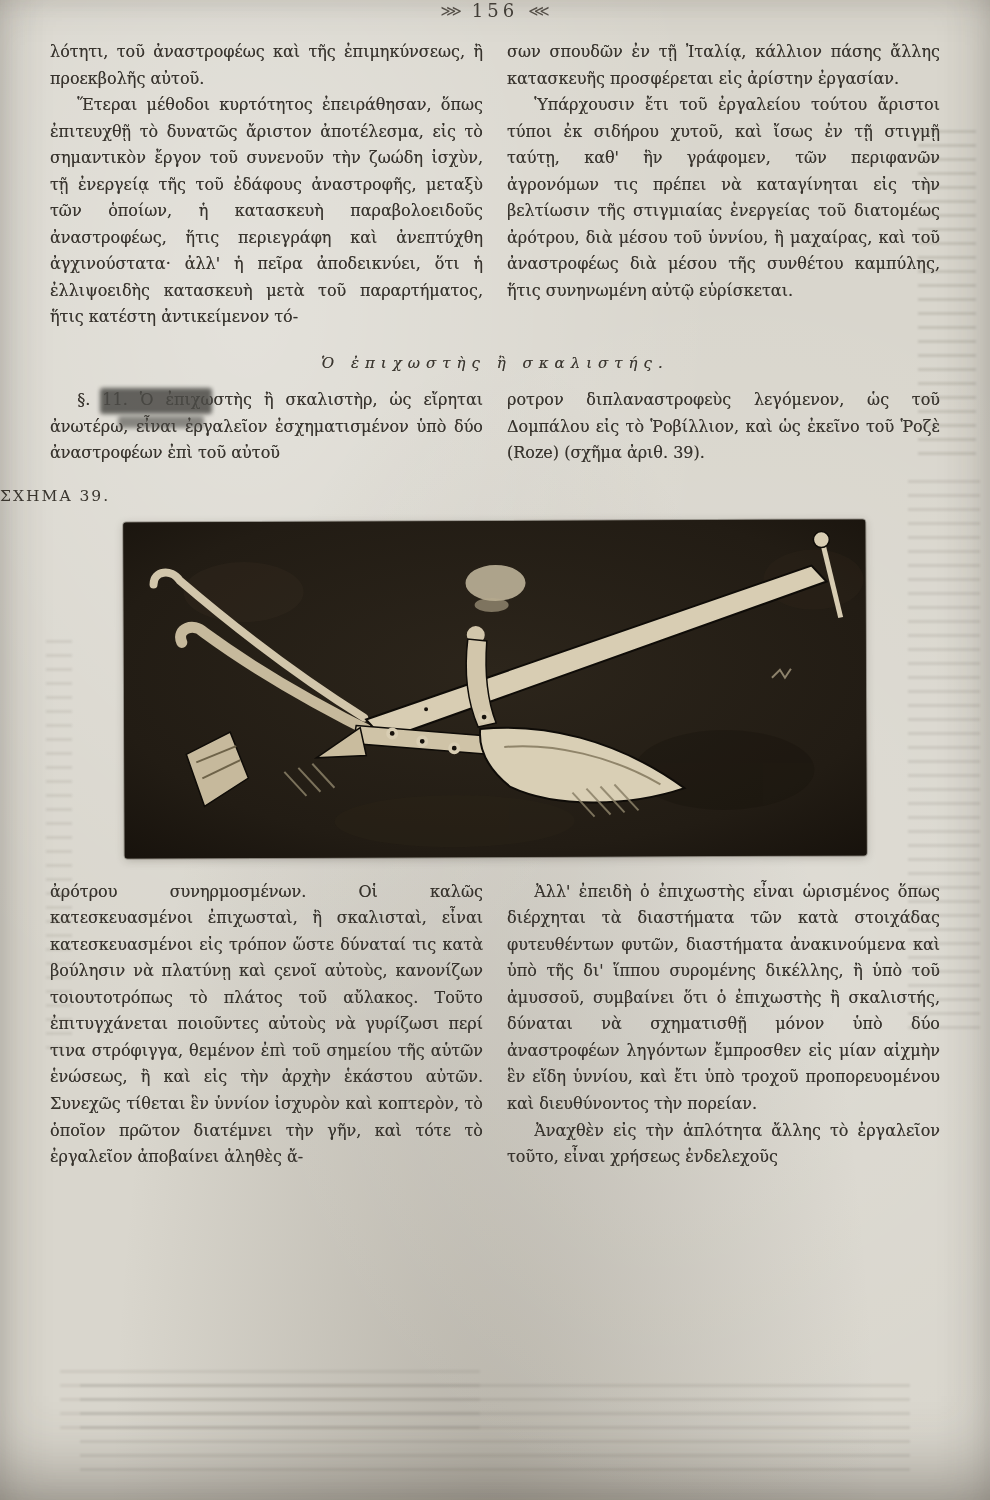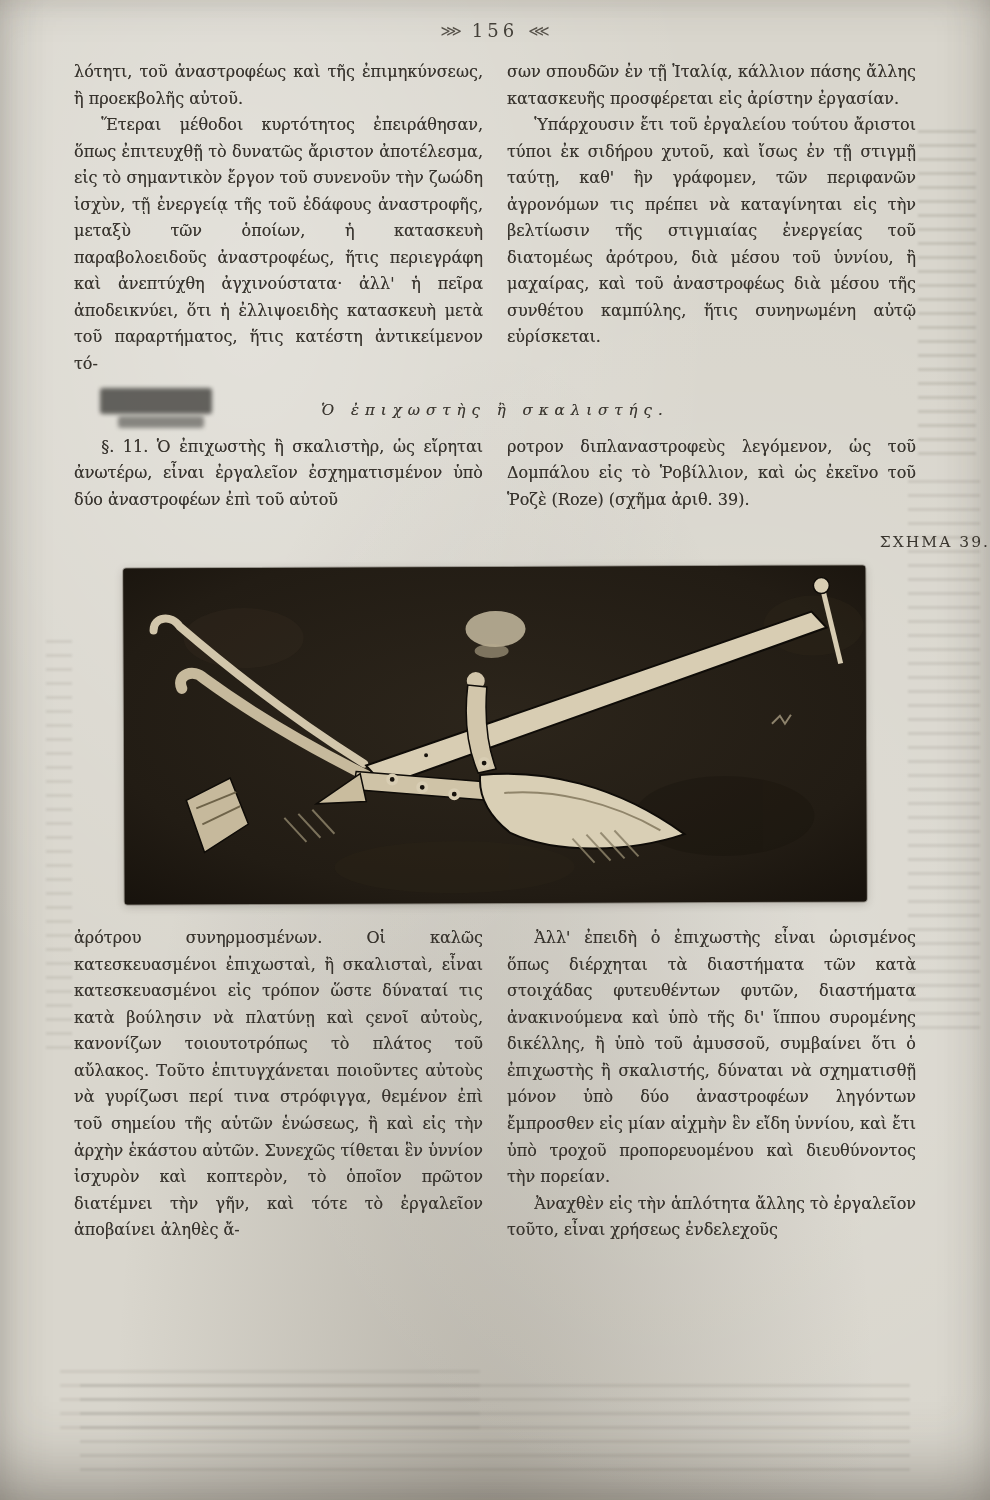--- a/index.html
+++ b/index.html
@@ -16,43 +16,42 @@
     color:#37332d;
     overflow:hidden;
   }
   .vignette{position:absolute;inset:0;pointer-events:none;
     box-shadow:inset 0 -55px 70px -35px rgba(70,64,55,.45),
                inset 0 25px 50px -35px rgba(70,64,55,.25),
                inset 35px 0 60px -45px rgba(70,64,55,.30),
                inset -35px 0 60px -45px rgba(70,64,55,.30);}
   .pagehead{
     position:relative;
-    padding-top:20px;
     text-align:center;
     font-size:18px;
     letter-spacing:4px;
     color:#45413a;
   }
   .pagehead .orn{font-size:15px;letter-spacing:0;color:#57524a;position:relative;top:-1px;padding:0 10px;}
-  .cols{display:flex;gap:24px;padding:0 74px;position:relative;}
+  .cols{display:flex;gap:24px;padding:0 50px;position:relative;}
   .col{flex:1 1 0;text-align:justify;font-size:16px;line-height:1.66;
        text-shadow:0 0 .5px rgba(45,40,34,.55);}
   .col p{margin:0;}
   .col p.ind{text-indent:1.7em;}
   .cols-top{margin-top:18px;}
   .sec-heading{
     margin-top:36px;text-align:center;font-style:italic;font-size:17px;color:#3a362f;
     text-shadow:0 0 .5px rgba(45,40,34,.5);
   }
   .sec-subheading{
     margin-top:23px;text-align:center;font-style:italic;font-size:15px;
     letter-spacing:6px;color:#3a362f;text-shadow:0 0 .5px rgba(45,40,34,.5);
   }
   .cols-mid{margin-top:15px;}
-  .fig-caption{margin-top:20px;text-align:right;font-size:15.5px;letter-spacing:2px;color:#3a362f;}
+  .fig-caption{margin-top:20px;text-align:left;font-size:15.5px;letter-spacing:2px;color:#3a362f;}
   .figure-wrap{
     margin:16px auto 0;width:742px;height:336px;
     transform:rotate(-.25deg);
     box-shadow:0 0 0 1px rgba(40,34,26,.35), 0 2px 8px rgba(50,44,36,.25);
     border-radius:3px;overflow:hidden;background:#241e16;
   }
   .cols-bottom{margin-top:22px;}
   .smudge{position:absolute;background:#4c4b47;filter:blur(2px);opacity:.85;border-radius:3px;}
   .smudge.s1{left:100px;top:388px;width:112px;height:26px;}
   .smudge.s2{left:118px;top:416px;width:86px;height:12px;opacity:.6;}

